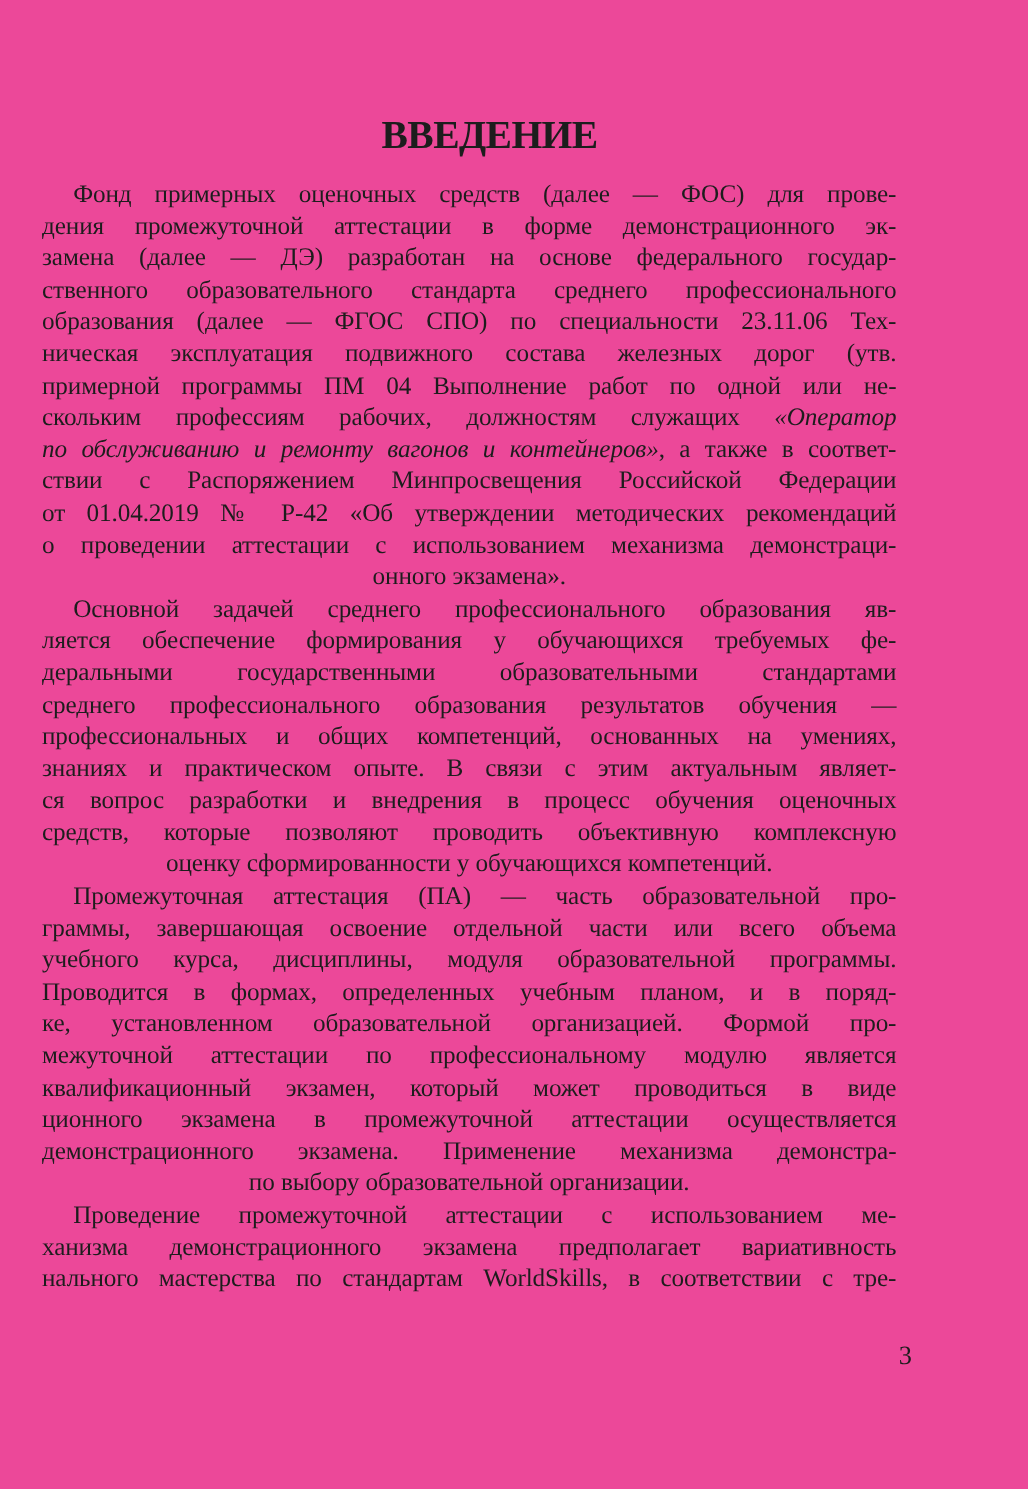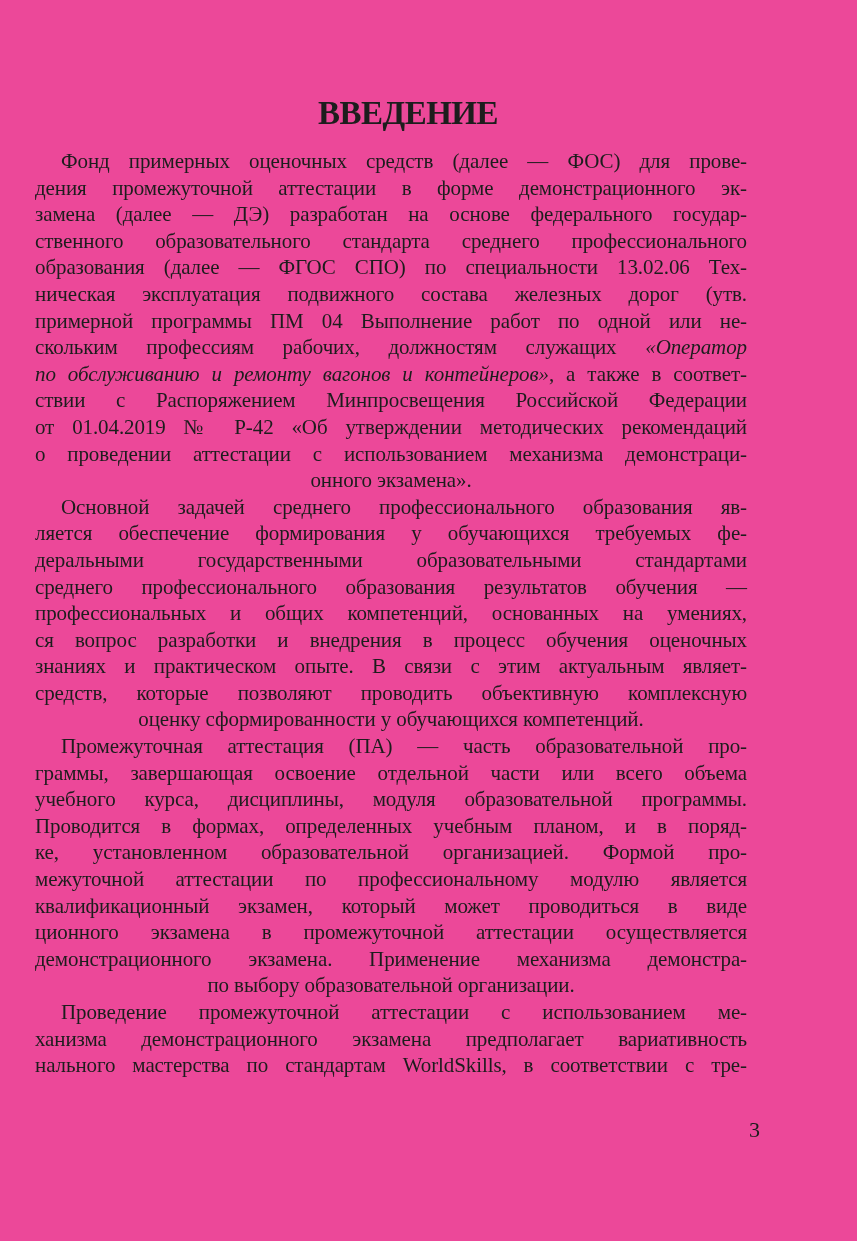--- a/index.html
+++ b/index.html
@@ -67,39 +67,39 @@
 
   <h1 class="title">ВВЕДЕНИЕ</h1>
 
   <div class="body-text">
 
     <div class="para">
       <div class="line j indent">Фонд примерных оценочных средств (далее — ФОС) для прове-</div>
       <div class="line j">дения промежуточной аттестации в форме демонстрационного эк-</div>
       <div class="line j">замена (далее — ДЭ) разработан на основе федерального государ-</div>
       <div class="line j">ственного образовательного стандарта среднего профессионального</div>
-      <div class="line j">образования (далее — ФГОС СПО) по специальности 13.02.06 Тех-</div>
+      <div class="line j">образования (далее — ФГОС СПО) по специальности 23.11.06 Тех-</div>
       <div class="line j">ническая эксплуатация подвижного состава железных дорог (утв.</div>
       <div class="line j">примерной программы ПМ 04 Выполнение работ по одной или не-</div>
       <div class="line j"><span>скольким профессиям рабочих, должностям служащих</span> <span class="em">«Оператор</span></div>
       <div class="line j"><span class="em">по обслуживанию и ремонту вагонов и контейнеров»</span><span>, а также в соответ-</span></div>
       <div class="line j">ствии с Распоряжением Минпросвещения Российской Федерации</div>
       <div class="line j">от 01.04.2019 № Р-42 «Об утверждении методических рекомендаций</div>
       <div class="line j">о проведении аттестации с использованием механизма демонстраци-</div>
       <div class="line last">онного экзамена».</div>
     </div>
 
     <div class="para">
       <div class="line j indent">Основной задачей среднего профессионального образования яв-</div>
       <div class="line j">ляется обеспечение формирования у обучающихся требуемых фе-</div>
       <div class="line j">деральными государственными образовательными стандартами</div>
       <div class="line j">среднего профессионального образования результатов обучения —</div>
       <div class="line j">профессиональных и общих компетенций, основанных на умениях,</div>
+      <div class="line j">знаниях и практическом опыте. В связи с этим актуальным являет-</div>
       <div class="line j">ся вопрос разработки и внедрения в процесс обучения оценочных</div>
-      <div class="line j">знаниях и практическом опыте. В связи с этим актуальным являет-</div>
       <div class="line j">средств, которые позволяют проводить объективную комплексную</div>
       <div class="line last">оценку сформированности у обучающихся компетенций.</div>
     </div>
 
     <div class="para">
       <div class="line j indent">Промежуточная аттестация (ПА) — часть образовательной про-</div>
       <div class="line j">граммы, завершающая освоение отдельной части или всего объема</div>
       <div class="line j">учебного курса, дисциплины, модуля образовательной программы.</div>
       <div class="line j">Проводится в формах, определенных учебным планом, и в поряд-</div>
       <div class="line j">ке, установленном образовательной организацией. Формой про-</div>

